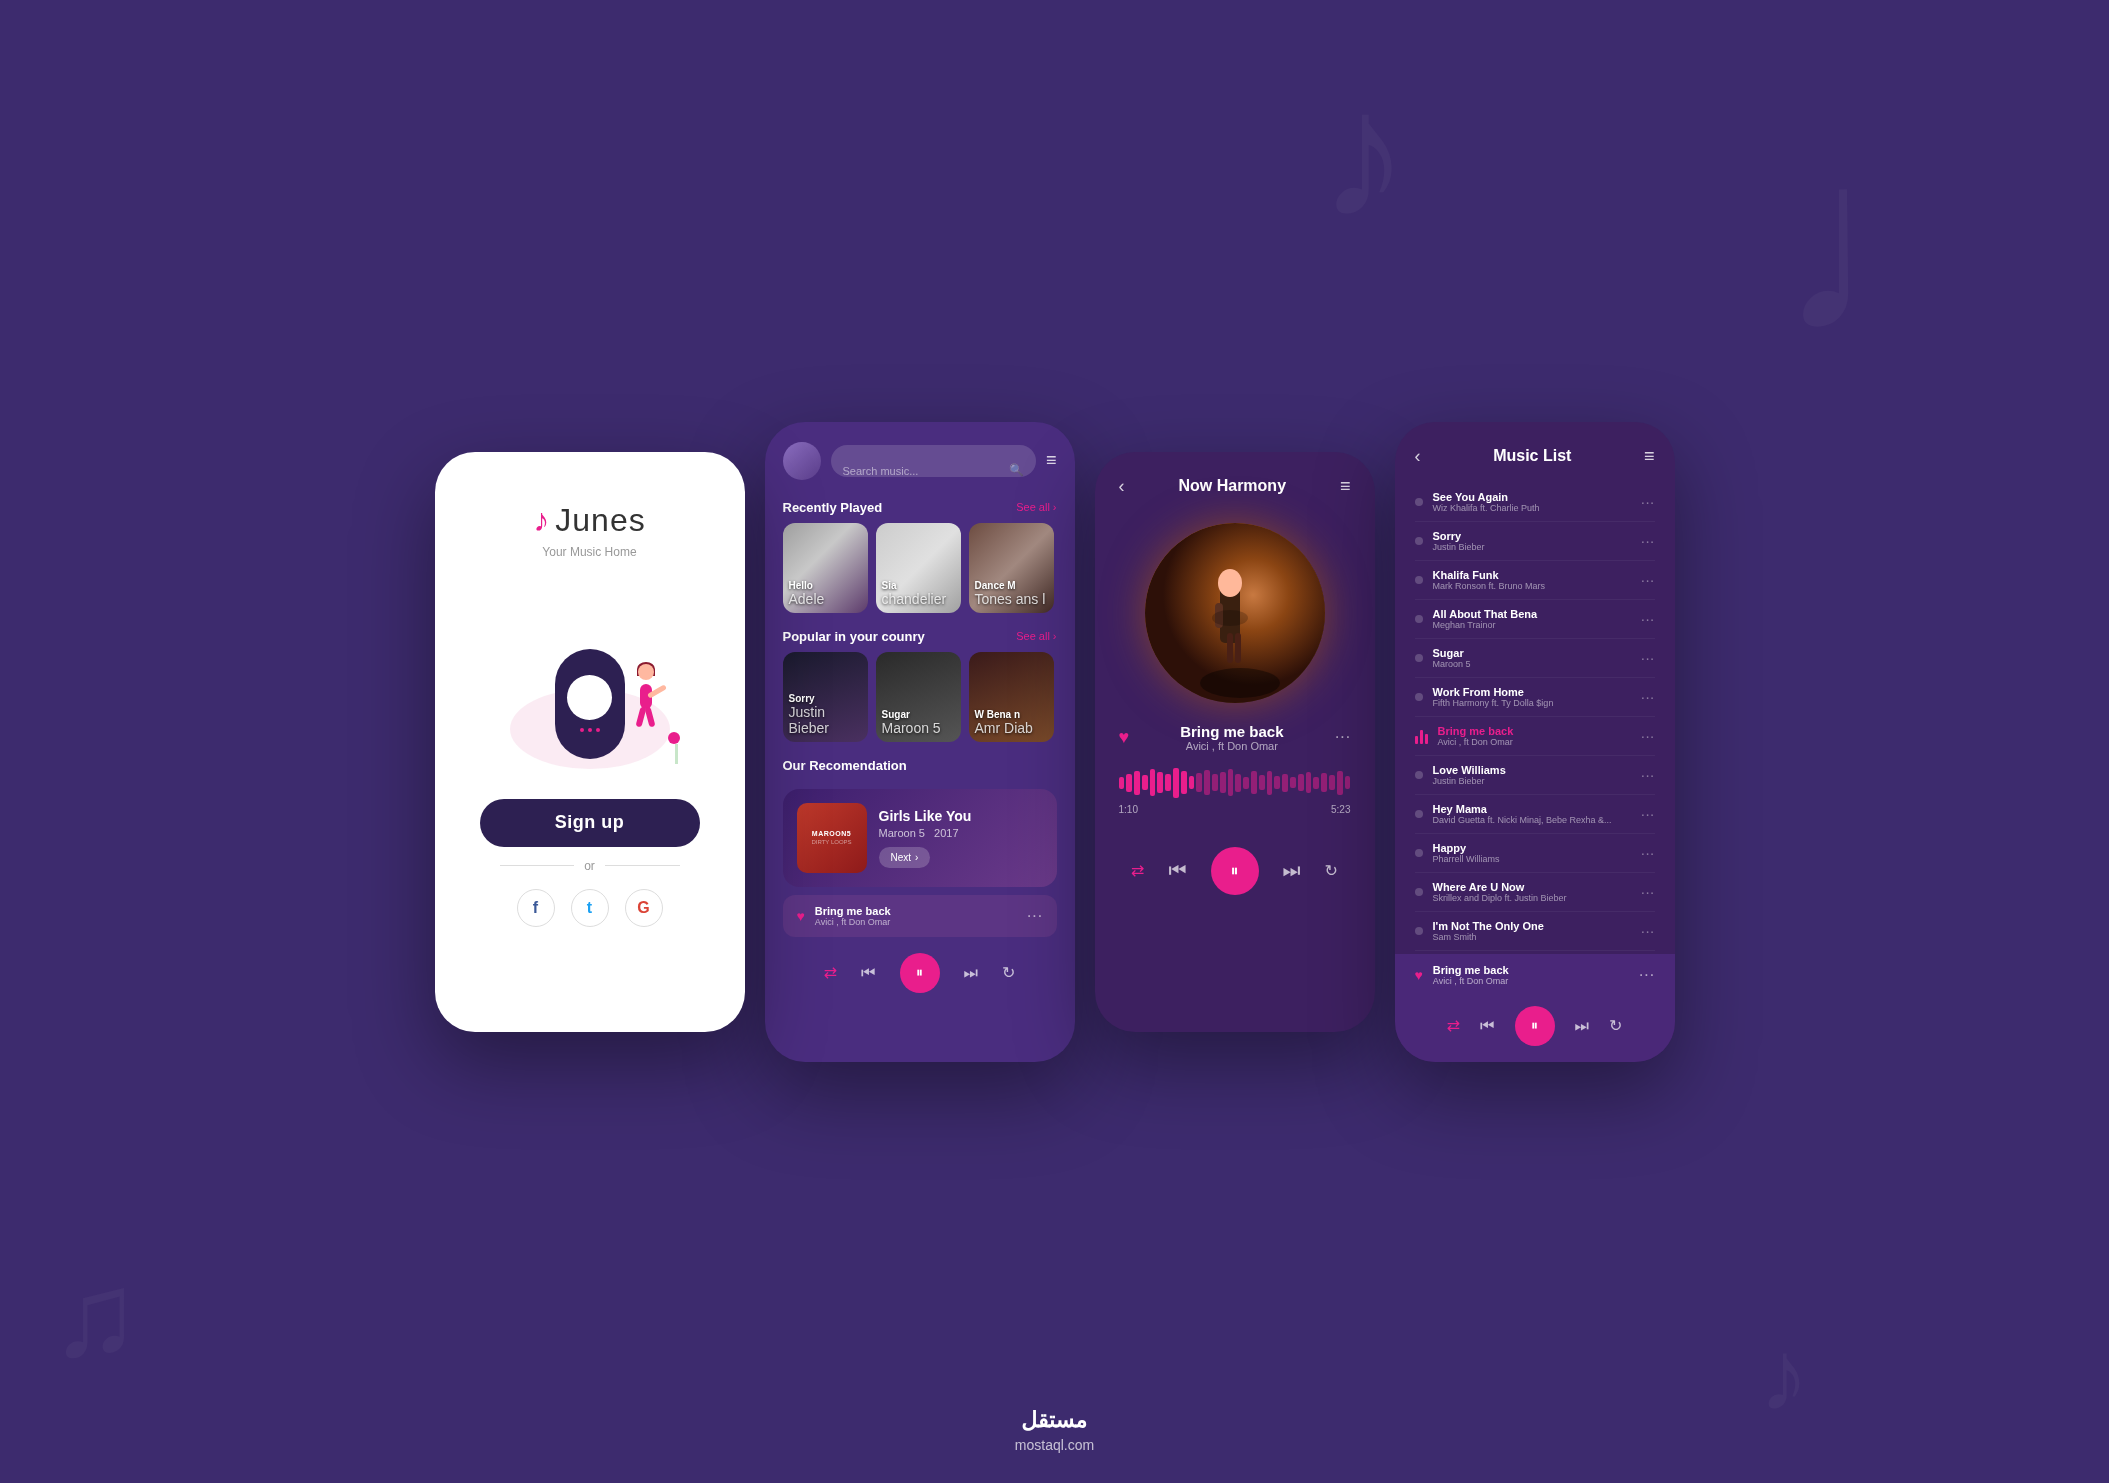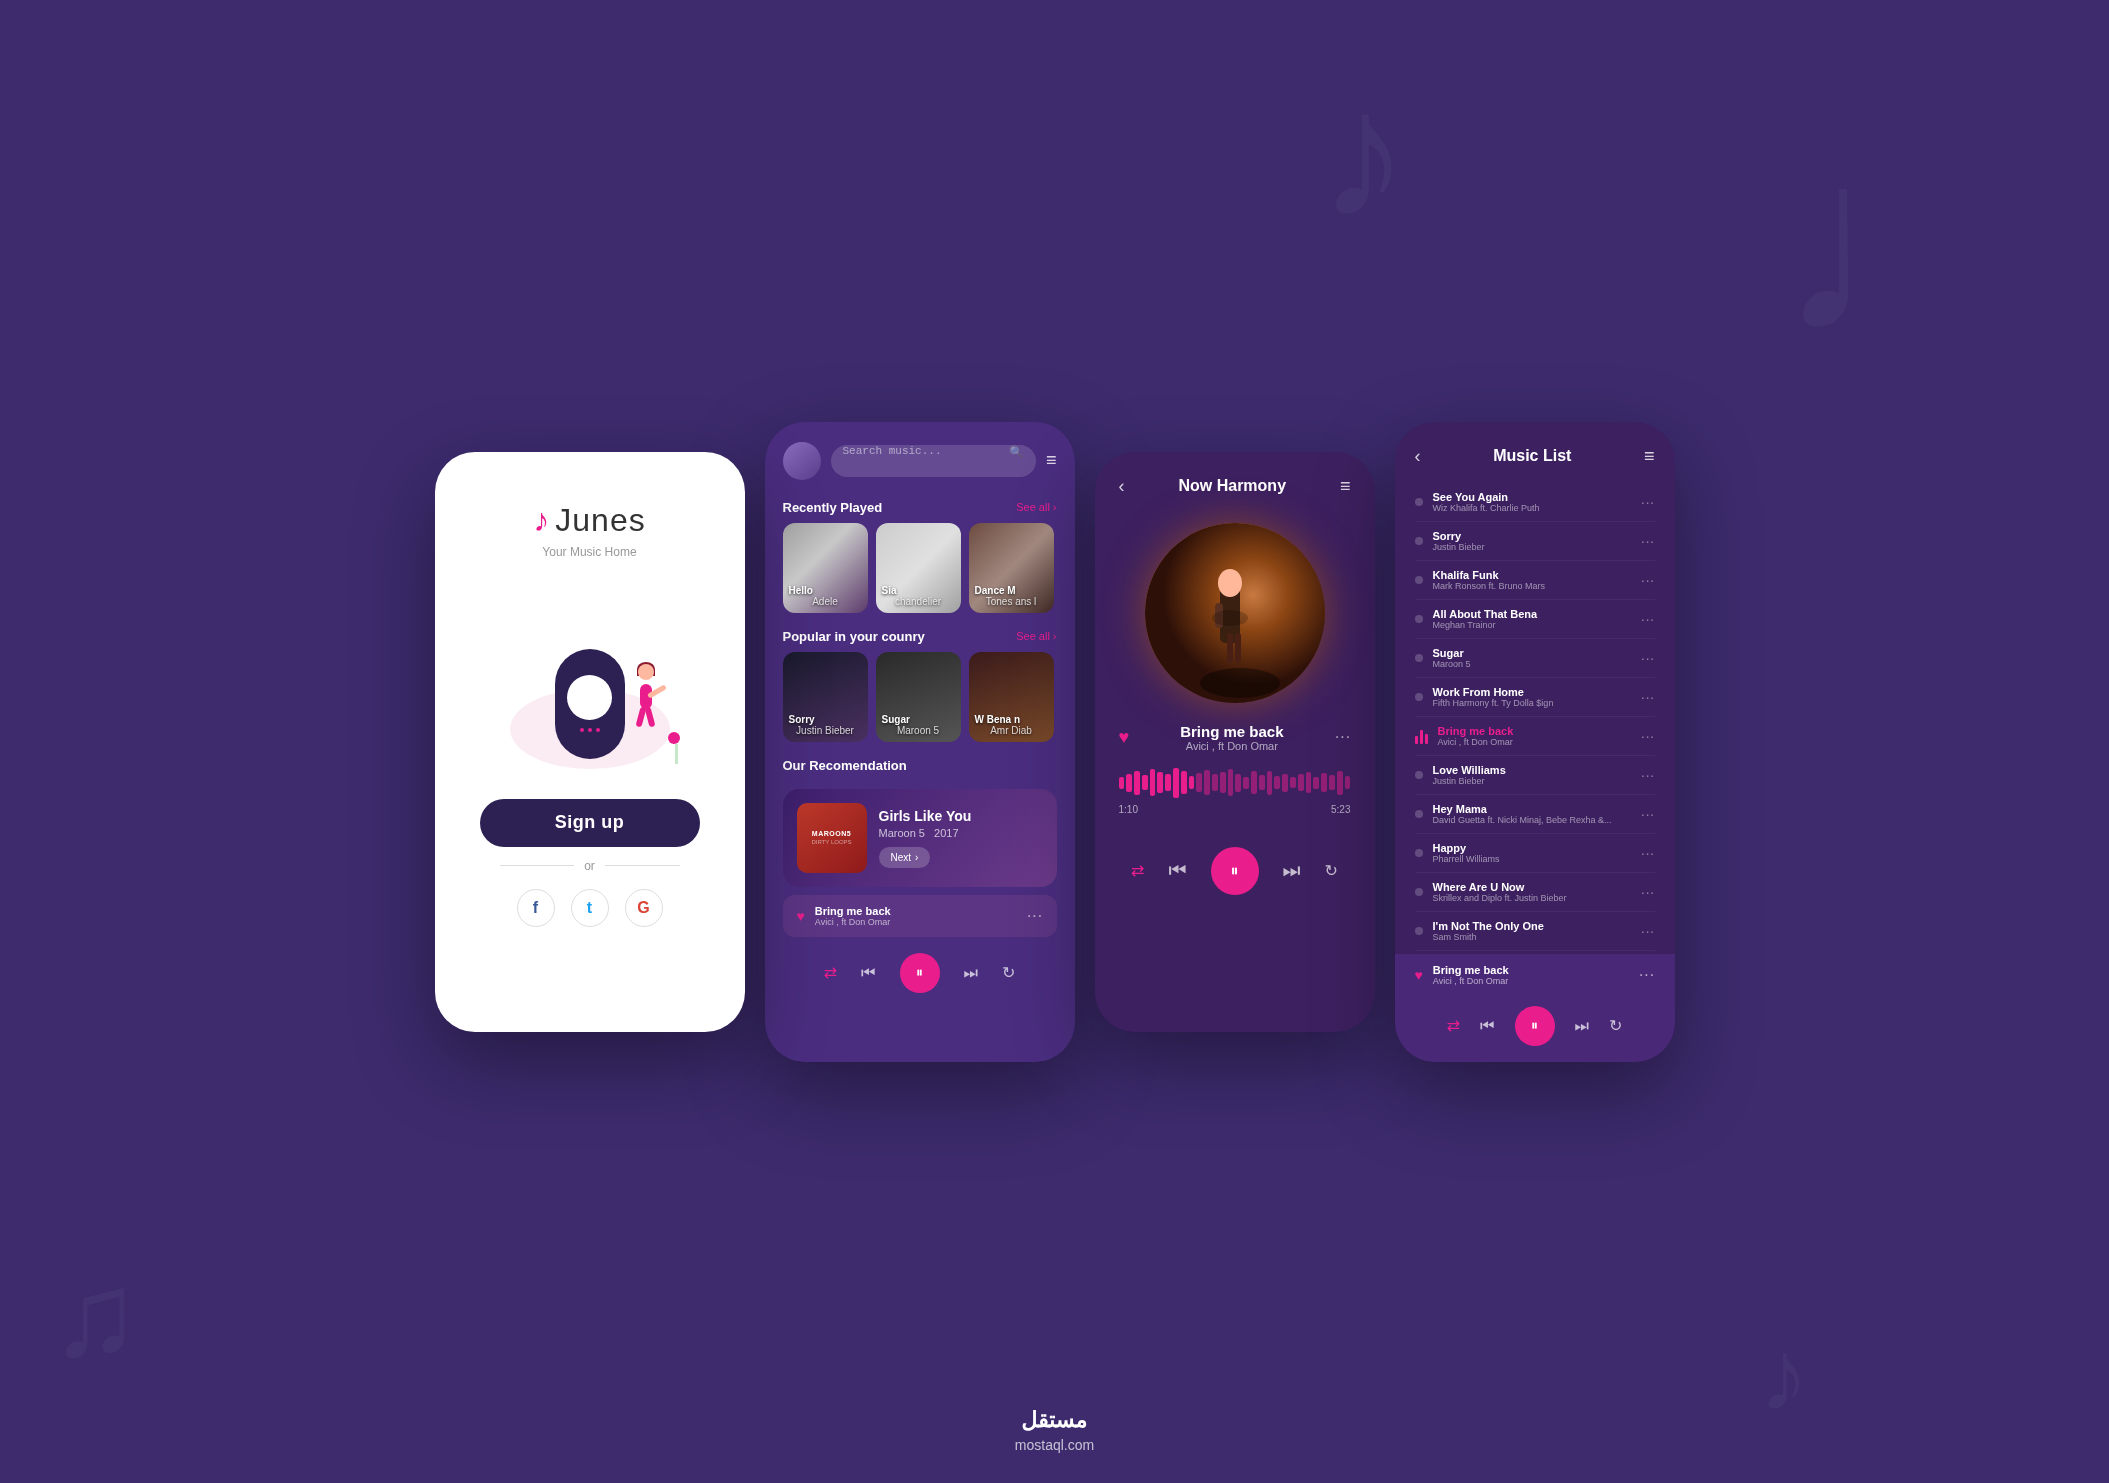--- a/index.html
+++ b/index.html
@@ -269,22 +269,21 @@
       overflow: hidden;
       flex-shrink: 0;
     }
     .home-search-bar {
       flex: 1;
       height: 32px;
       background: rgba(255,255,255,0.15);
       border-radius: 16px;
       padding: 0 12px;
       display: flex;
-      align-items: flex-start;
-      font-family: Liberation Mono, monospace;
+      align-items: flex-end;
     }
     .search-placeholder {
       color: rgba(255,255,255,0.5);
       font-size: 11px;
     }
     .search-icon-sm {
       margin-left: auto;
       color: rgba(255,255,255,0.5);
       font-size: 12px;
     }
@@ -337,23 +336,22 @@
       padding: 6px;
     }
     .rp-card-title {
       color: #fff;
       font-size: 10px;
       font-weight: 700;
       text-shadow: 0 1px 3px rgba(0,0,0,0.8);
     }
     .rp-card-subtitle {
       color: rgba(255,255,255,0.8);
-      font-size: 10px;
+      font-size: 14px;
       text-shadow: 0 1px 3px rgba(0,0,0,0.8);
-      text-align: center;
     }
     .rp-bg1 { background: linear-gradient(135deg, #9e9e9e 0%, #c8c8c8 40%, #5c3a6b 100%); }
     .rp-bg2 { background: linear-gradient(135deg, #ccc 0%, #e0e0e0 50%, #a0a0a0 100%); }
     .rp-bg3 { background: linear-gradient(135deg, #6d4c41 0%, #a1887f 50%, #3e2723 100%); }
 
     .popular-row {
       display: flex;
       gap: 8px;
       padding: 0 18px;
       overflow: hidden;

